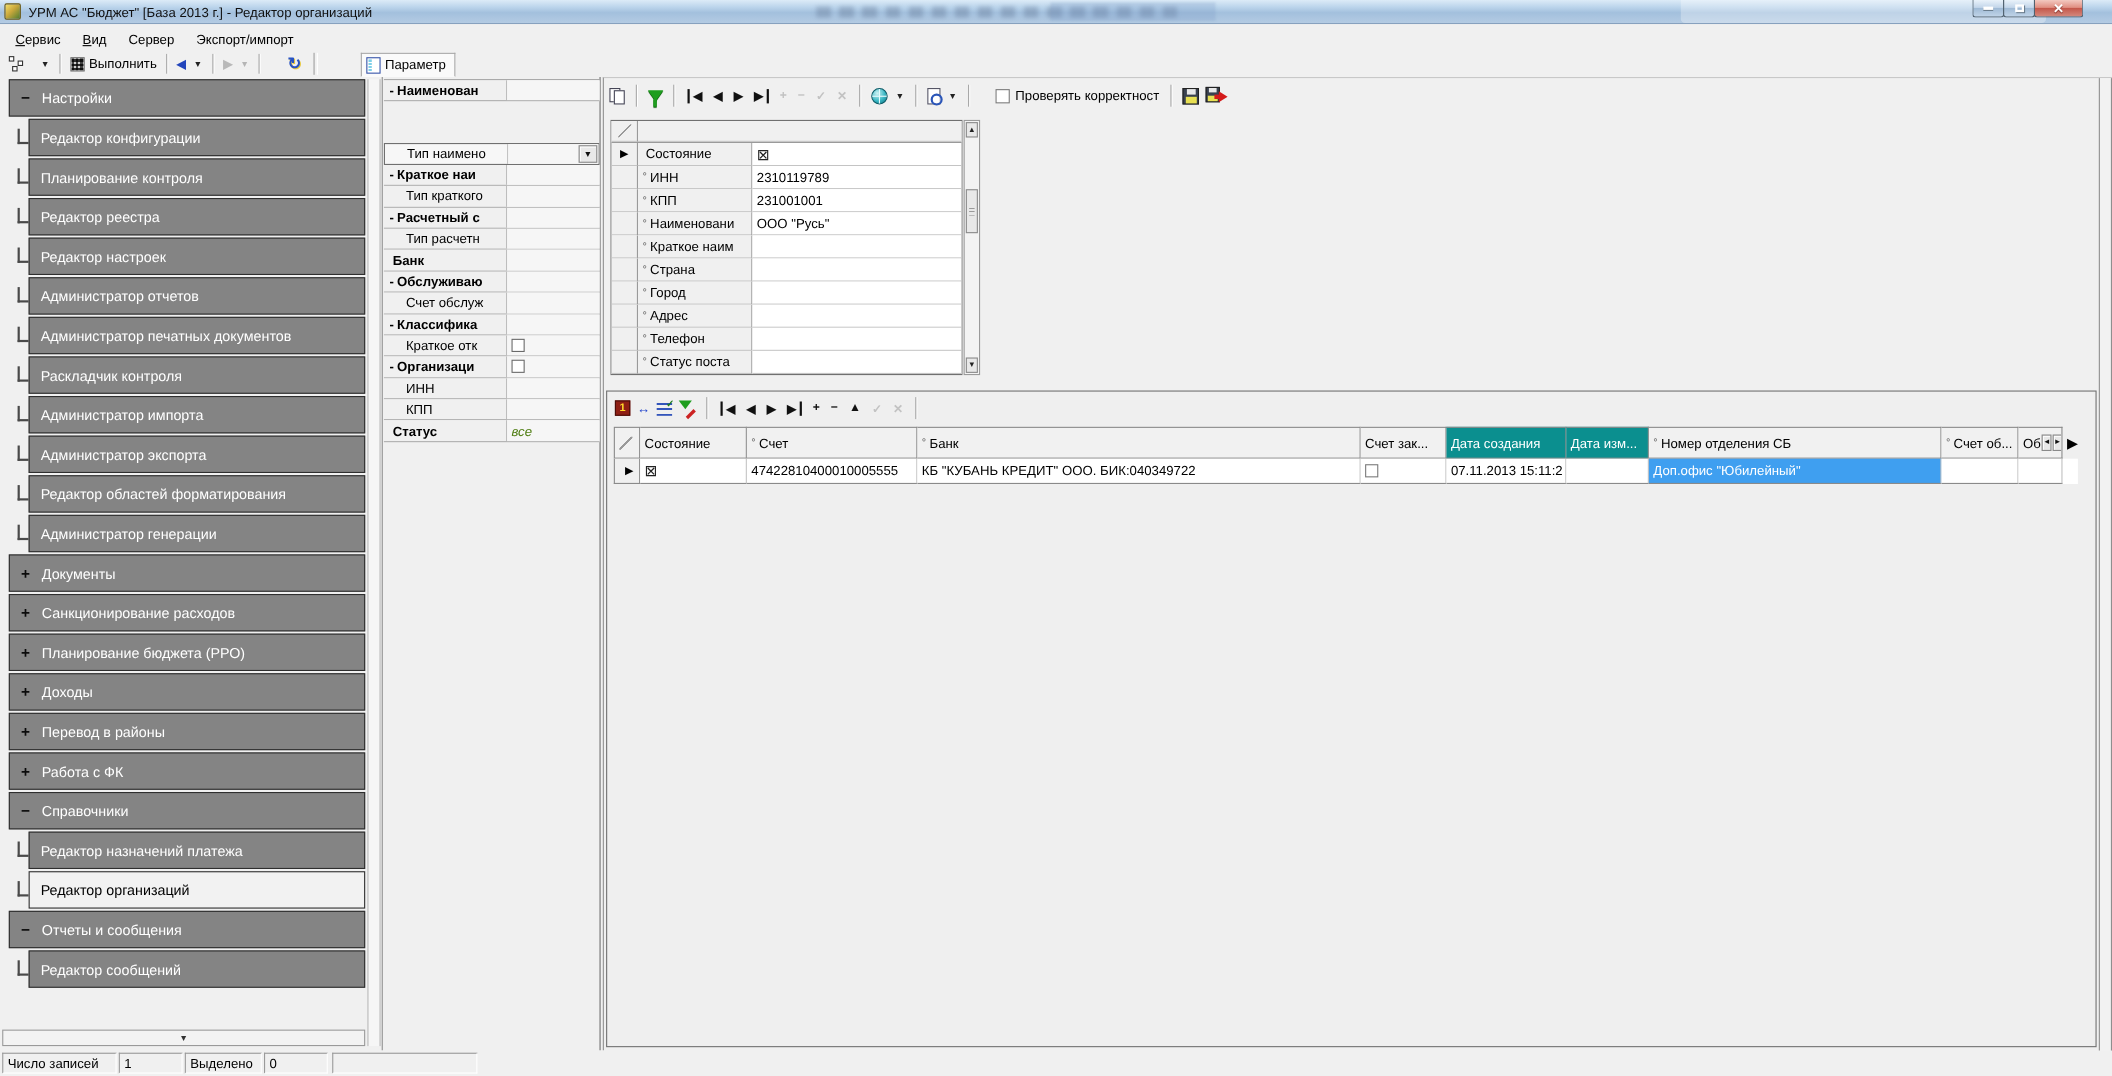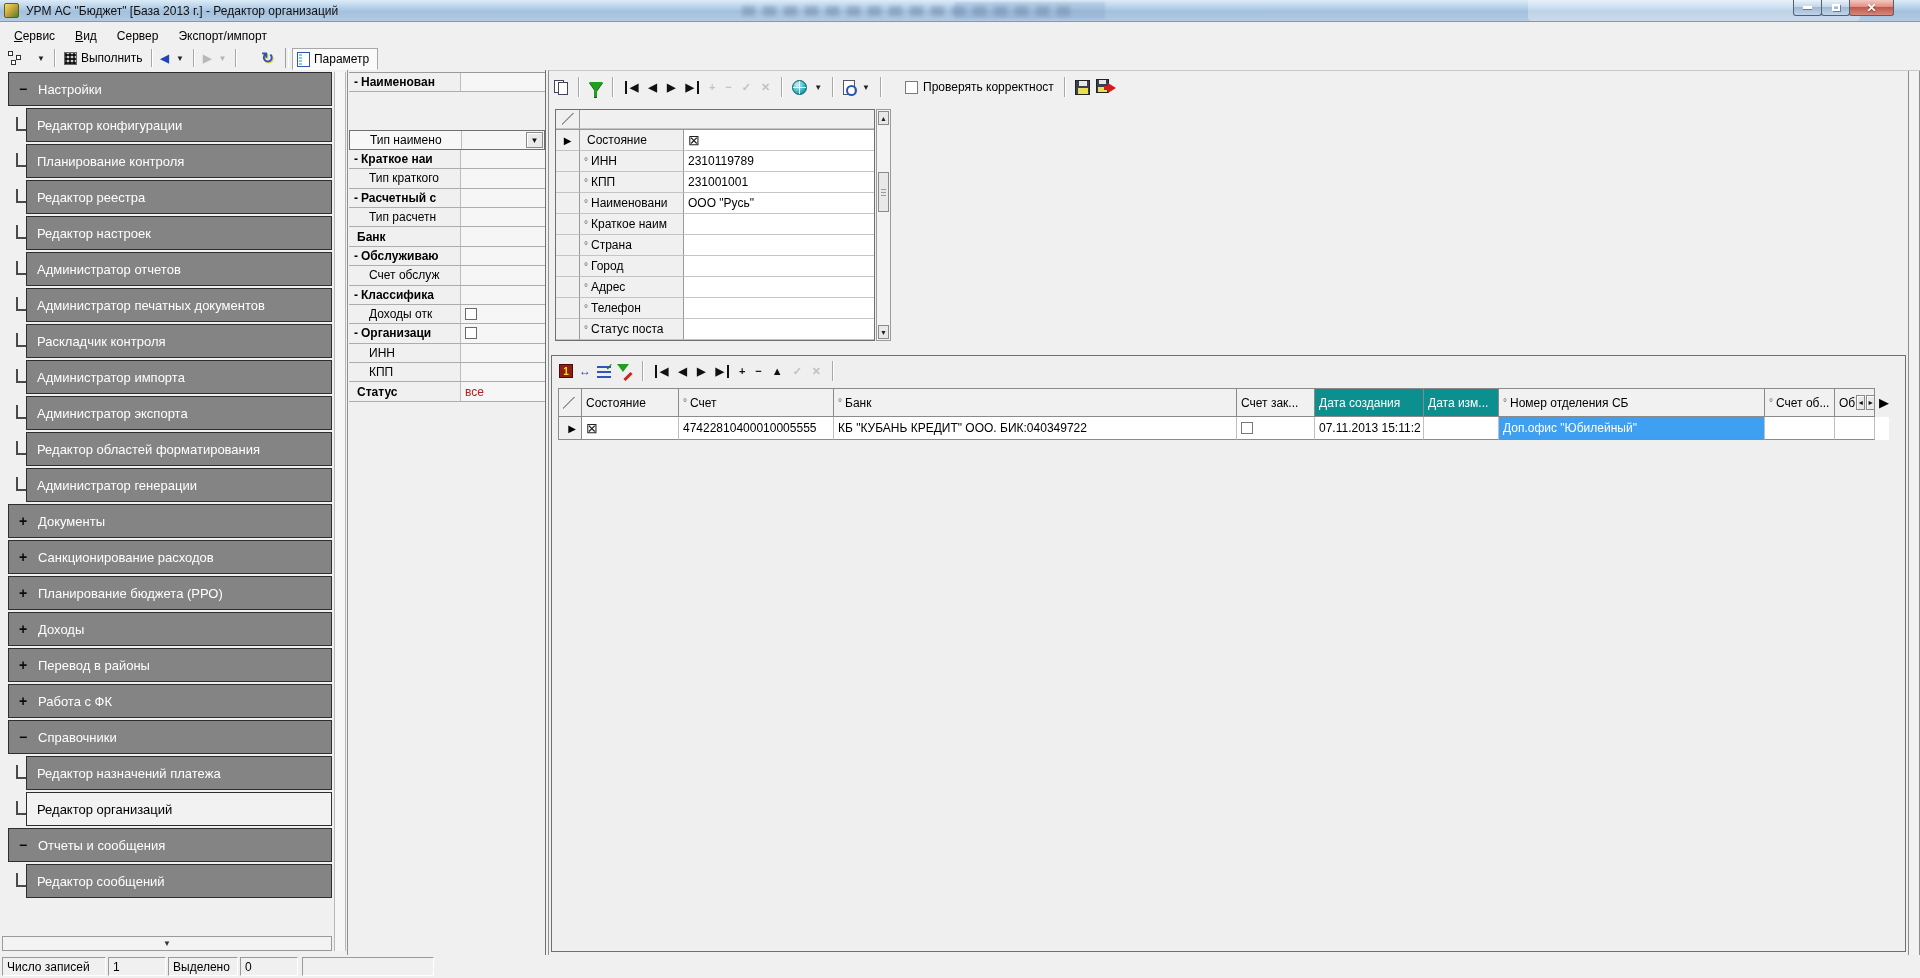--- a/index.html
+++ b/index.html
@@ -48,21 +48,21 @@
   .ic-tree i { position:absolute; width:5px; height:5px; border:1px solid #333; background:#fff; }
   .ic-tree i:nth-child(1){ left:0; top:0; }
   .ic-tree i:nth-child(2){ left:8px; top:4px; }
   .ic-tree i:nth-child(3){ left:3px; top:9px; }
   .ic-exec { width:13px; height:13px; margin-right:4px;
     background:repeating-linear-gradient(0deg,#333 0 2px,#eee 2px 4px), repeating-linear-gradient(90deg,#444 0 2px,#ddd 2px 4px);
     background-blend-mode:multiply; border:1px solid #666; }
   .ic-refresh { font-size:15px; font-weight:bold; color:#2753c4; text-shadow:1px 1px 0 #e8c83c; }
   .dblsep { width:4px; height:20px; border-left:1px solid #a0a0a0; border-right:1px solid #fff; margin:0 3px 0 8px; }
   .paramtab { display:flex; align-items:center; gap:4px; padding:3px 8px 3px 4px; background:#fafafa;
-    border:1px solid #a8a8a8; border-bottom-color:#fafafa; height:22px; margin-top:2px; }
+    border:1px solid #a8a8a8; border-bottom-color:#fafafa; height:22px; margin-top:2px;margin-left:36px; }
   .ic-notebook { width:13px; height:15px; background:#fff; border:1px solid #3553a8; position:relative; }
   .ic-notebook::before { content:""; position:absolute; left:1px; top:1px; width:3px; height:11px;
     background:repeating-linear-gradient(0deg,#7fd0e8 0 2px,#fff 2px 3px); }
 
   
   .sidebar { position:absolute; left:2px; top:72px; width:330px; height:864px; }
   .sb { position:relative; height:34px; margin:0 0 2px 24px; background:#848484; border:1px solid #2e2e2e;
     color:#fff; display:flex; align-items:center; padding-left:10px; font-size:13px; cursor:default; }
   .sb.group { margin-left:6px; }
   .sb.child::before { content:""; position:absolute; left:-11px; top:8px; width:8px; height:12px;
@@ -86,21 +86,21 @@
   .pprefix { margin-right:3px; font-weight:bold; }
   .pvalue { flex:1; position:relative; display:flex; align-items:center; padding-left:4px; background:#f6f6f6;
     overflow:hidden; }
   .prow.raised { background:#f7f7f7; border:1px solid #707070; border-bottom:1px solid #707070;margin-top:38px; }
   .ddbtn { display:none; position:absolute; right:1px; top:1px; bottom:1px; width:17px; background:#e9e9e9;
     border:1px solid #8a8a8a; box-shadow:inset 1px 1px 0 #fff; font-size:8px; color:#111;
     align-items:center; justify-content:center; }
   .pvalue.dropdown .ddbtn { display:flex; }
   .cbx { display:none; width:12px; height:12px; background:#fff; border:1px solid #6a6a6a; }
   .pvalue.checkbox .cbx { display:block; }
-  .pvtext.link { color:#b91c1c; }
+  .pvtext.link { color:#4d7c0f;font-style:italic; }
 
   
   .main { position:absolute; left:548px; top:70px; width:1372px; height:885px; background:#f0f0f0;
     border-left:1px solid #909090; border-top:1px solid #c8c8c8; }
   .vstrip { position:absolute; right:0; top:0; width:12px; height:100%; background:#f2f2f2;
     border-left:1px solid #8e8e8e; border-right:1px solid #8e8e8e; }
 
   .mtoolbar { position:absolute; left:2px; top:2px; height:28px; display:flex; align-items:center; }
   .msep { width:2px; height:20px; border-left:1px solid #a8a8a8; border-right:1px solid #fff; margin:0 6px; }
   .ic-pages { width:15px; height:15px; position:relative; }
@@ -504,21 +504,21 @@
         <div class="pvalue">
 
           <span class="pvtext"></span>
 
         </div>
       </div>
 
       <div class="prow child">
         <div class="plabel">
           <span class="pprefix"></span>
-          <span>Доходы отк</span>
+          <span>Краткое отк</span>
         </div>
         <div class="pvalue checkbox">
           <span class="cbx"></span>
           <span class="pvtext"></span>
 
         </div>
       </div>
 
       <div class="prow group">
         <div class="plabel">

